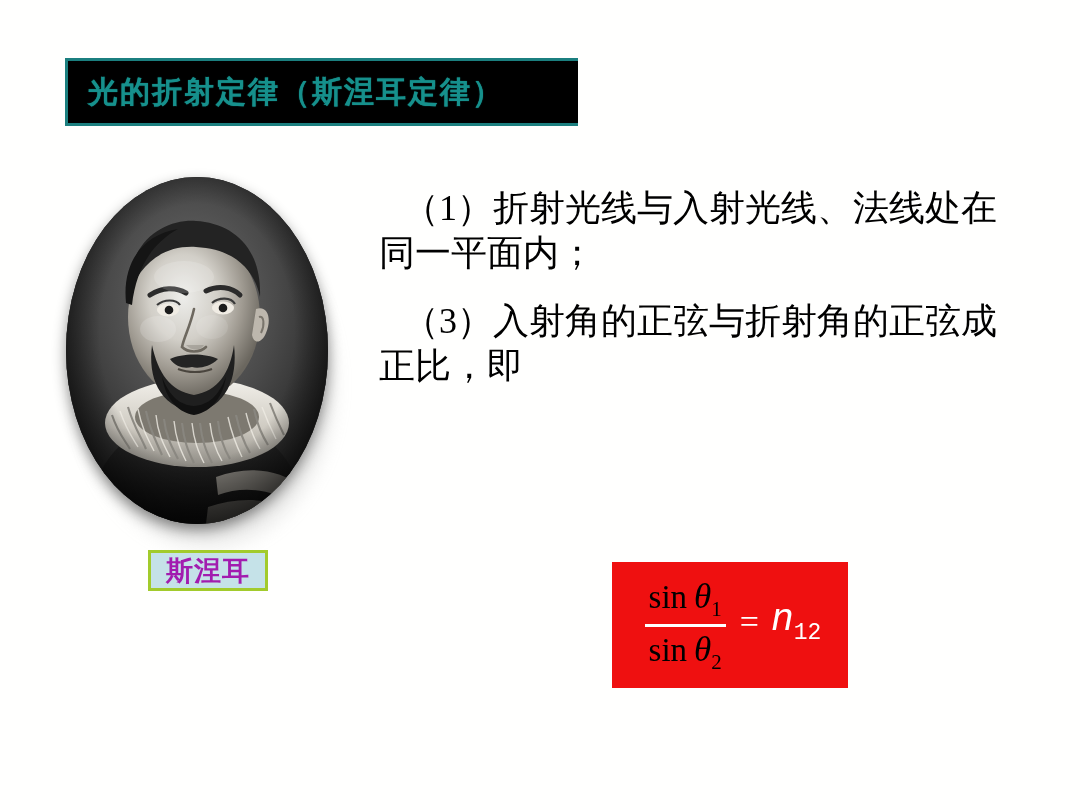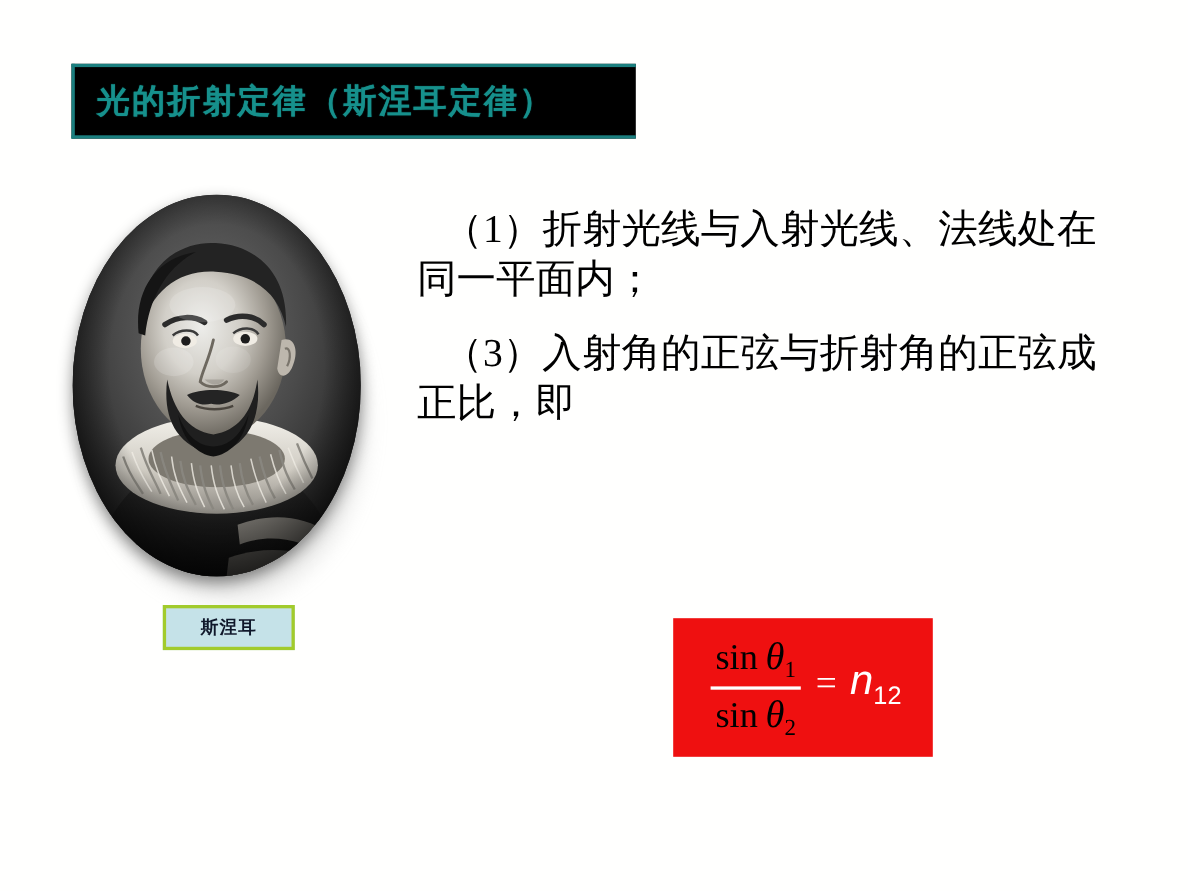--- a/index.html
+++ b/index.html
@@ -86,24 +86,24 @@
     width: 120px;
     height: 41px;
     background: #c5e2e8;
     border: 3px solid #a2cb2c;
     box-sizing: border-box;
     display: flex;
     align-items: center;
     justify-content: center;
   }
   #name-label-text {
-    color: #0f172a;
+    color: #a21caf;
     font-family: "Liberation Serif", "DejaVu Serif", serif;
     font-weight: bold;
-    font-size: 16px;
+    font-size: 27px;
     letter-spacing: 1px;
     text-align: center;
   }
 
   
   #law-list {
     position: absolute;
     left: 368px;
     top: 186px;
     width: 640px;
@@ -166,21 +166,21 @@
   #formula-eq {
     color: #ffffff;
     font-size: 34px;
     font-family: "Liberation Serif", "DejaVu Serif", serif;
     padding: 0 2px 6px 4px;
   }
   #formula-rhs {
     color: #ffffff;
     font-size: 38px;
     font-style: italic;
-    font-family: Liberation Sans, sans-serif;
+    font-family: Liberation Mono, monospace;
     padding-bottom: 6px;
   }
   #formula-rhs .sub { font-size: 23px; }
 </style>
 </head>
 <body>
 
 <div id="title-banner">
   <span id="title-banner-text">光的折射定律（斯涅耳定律）</span>
 </div>

